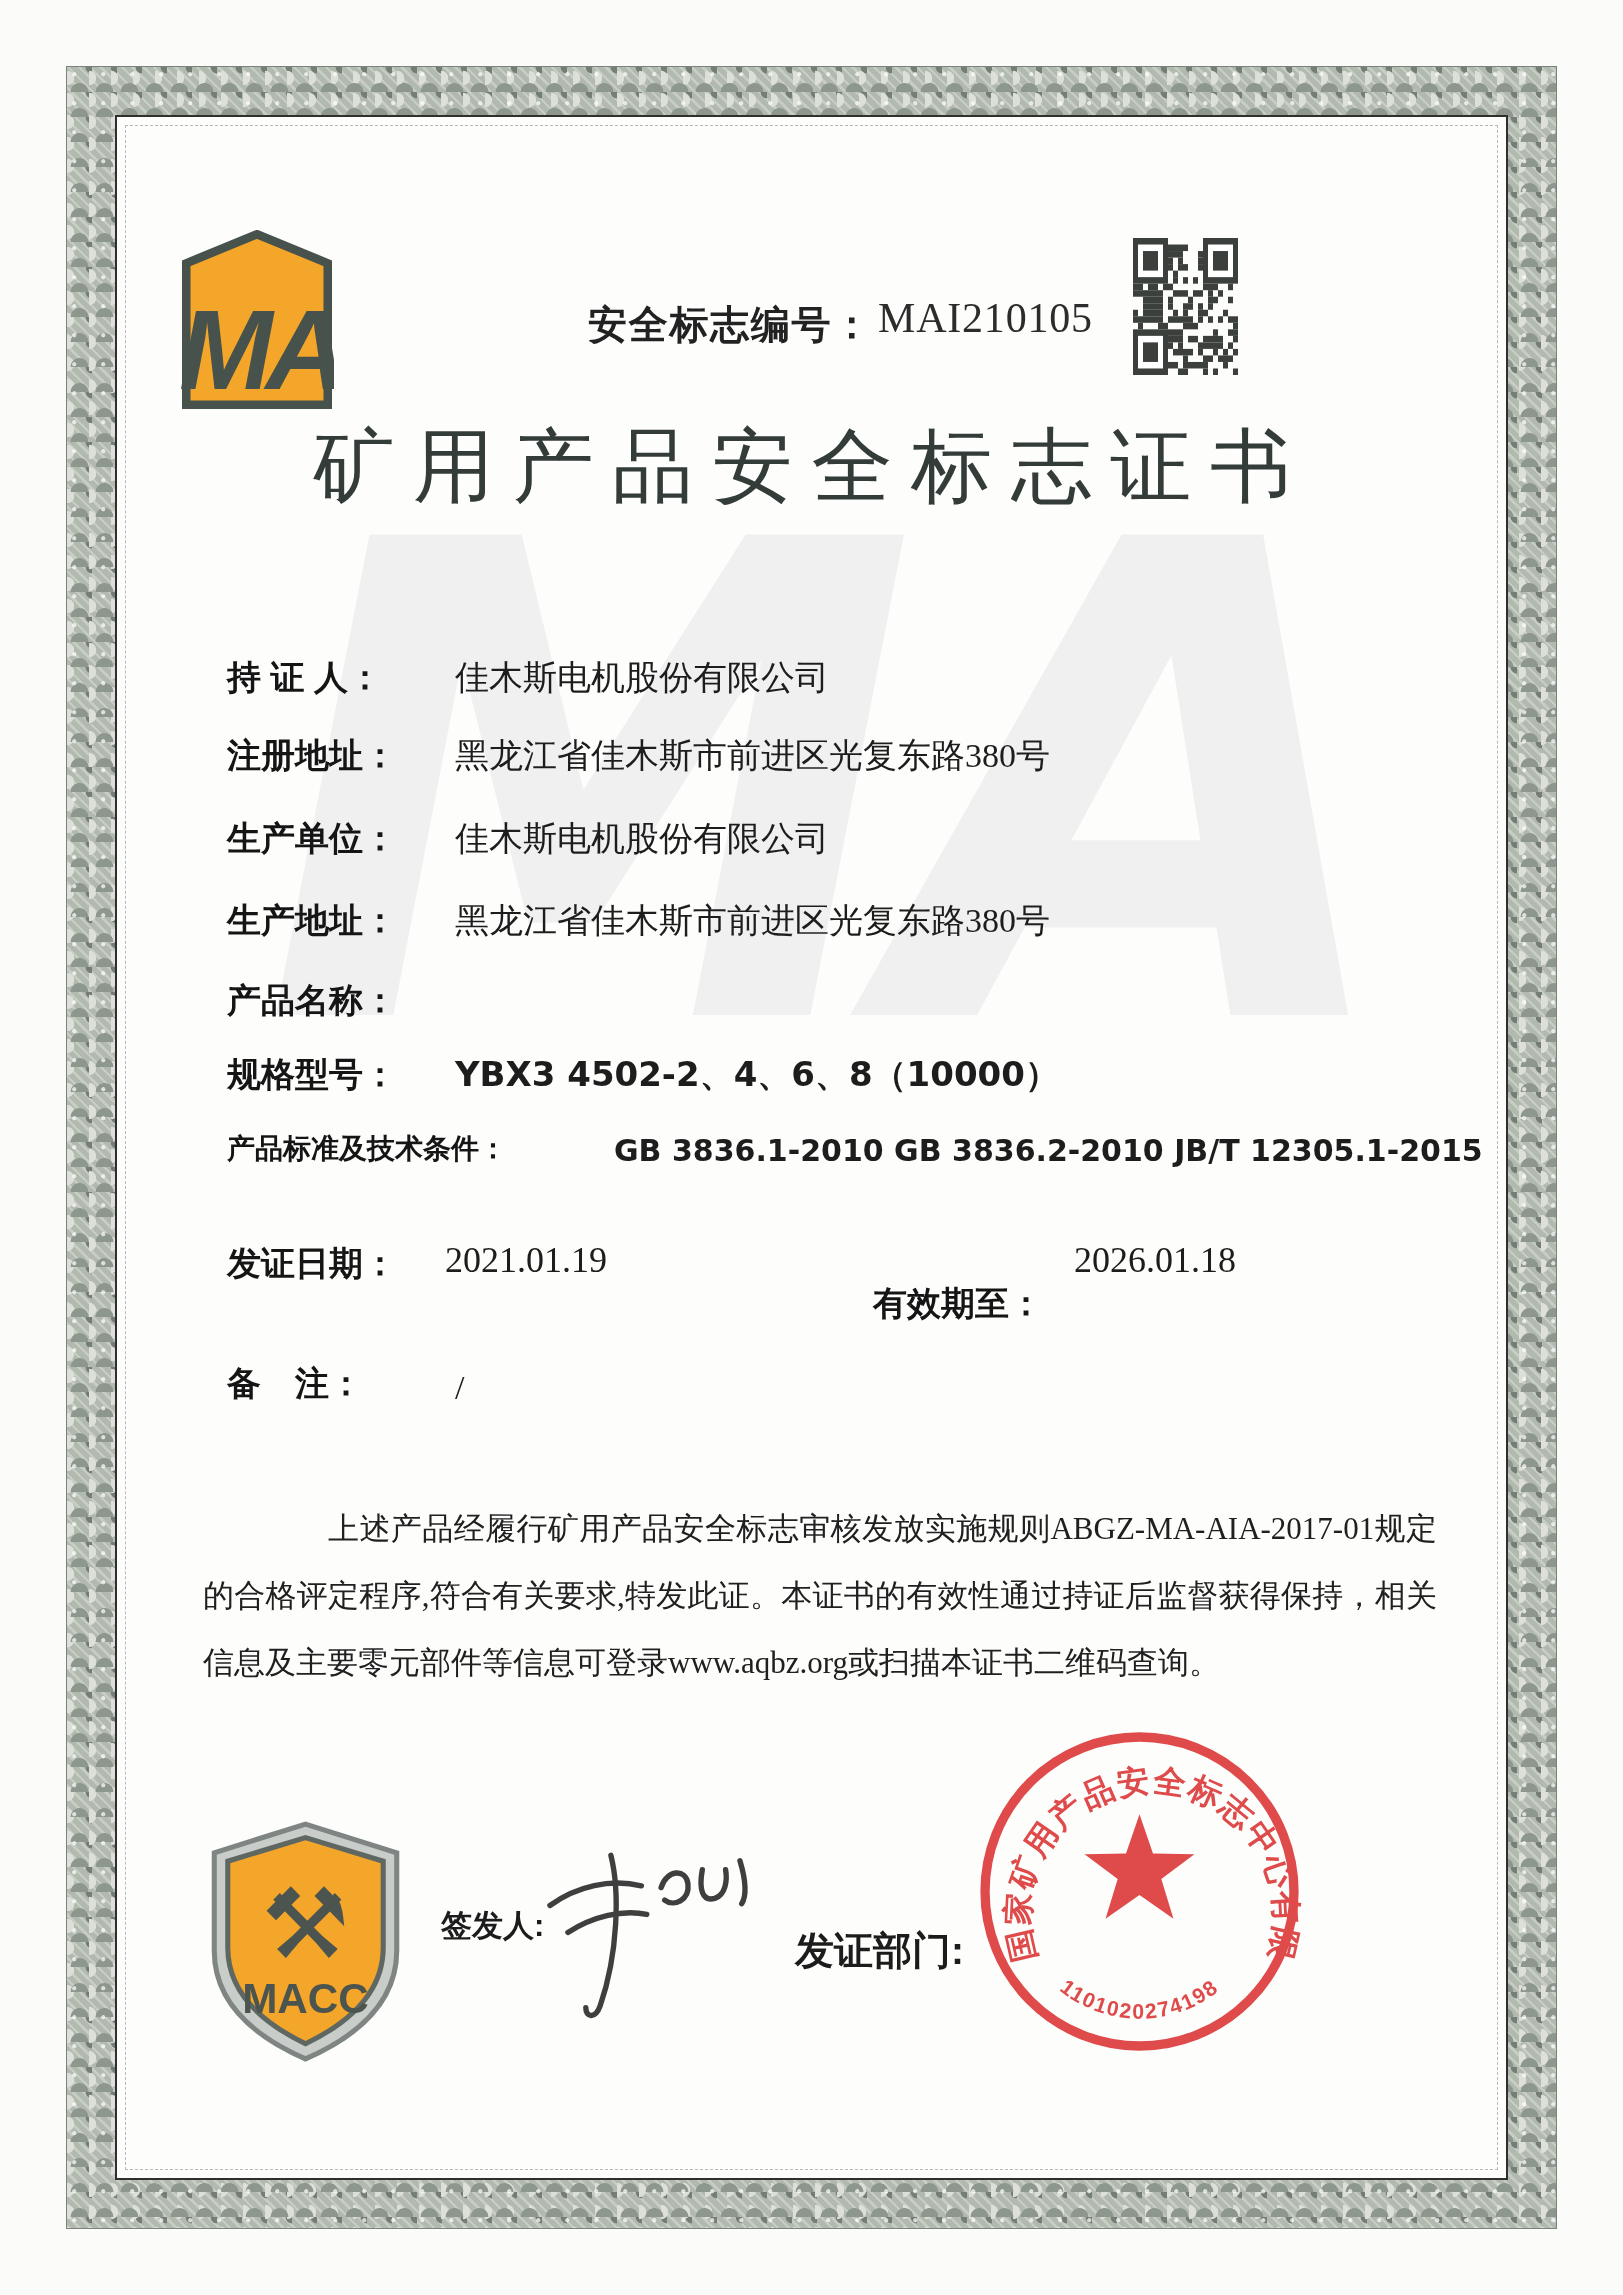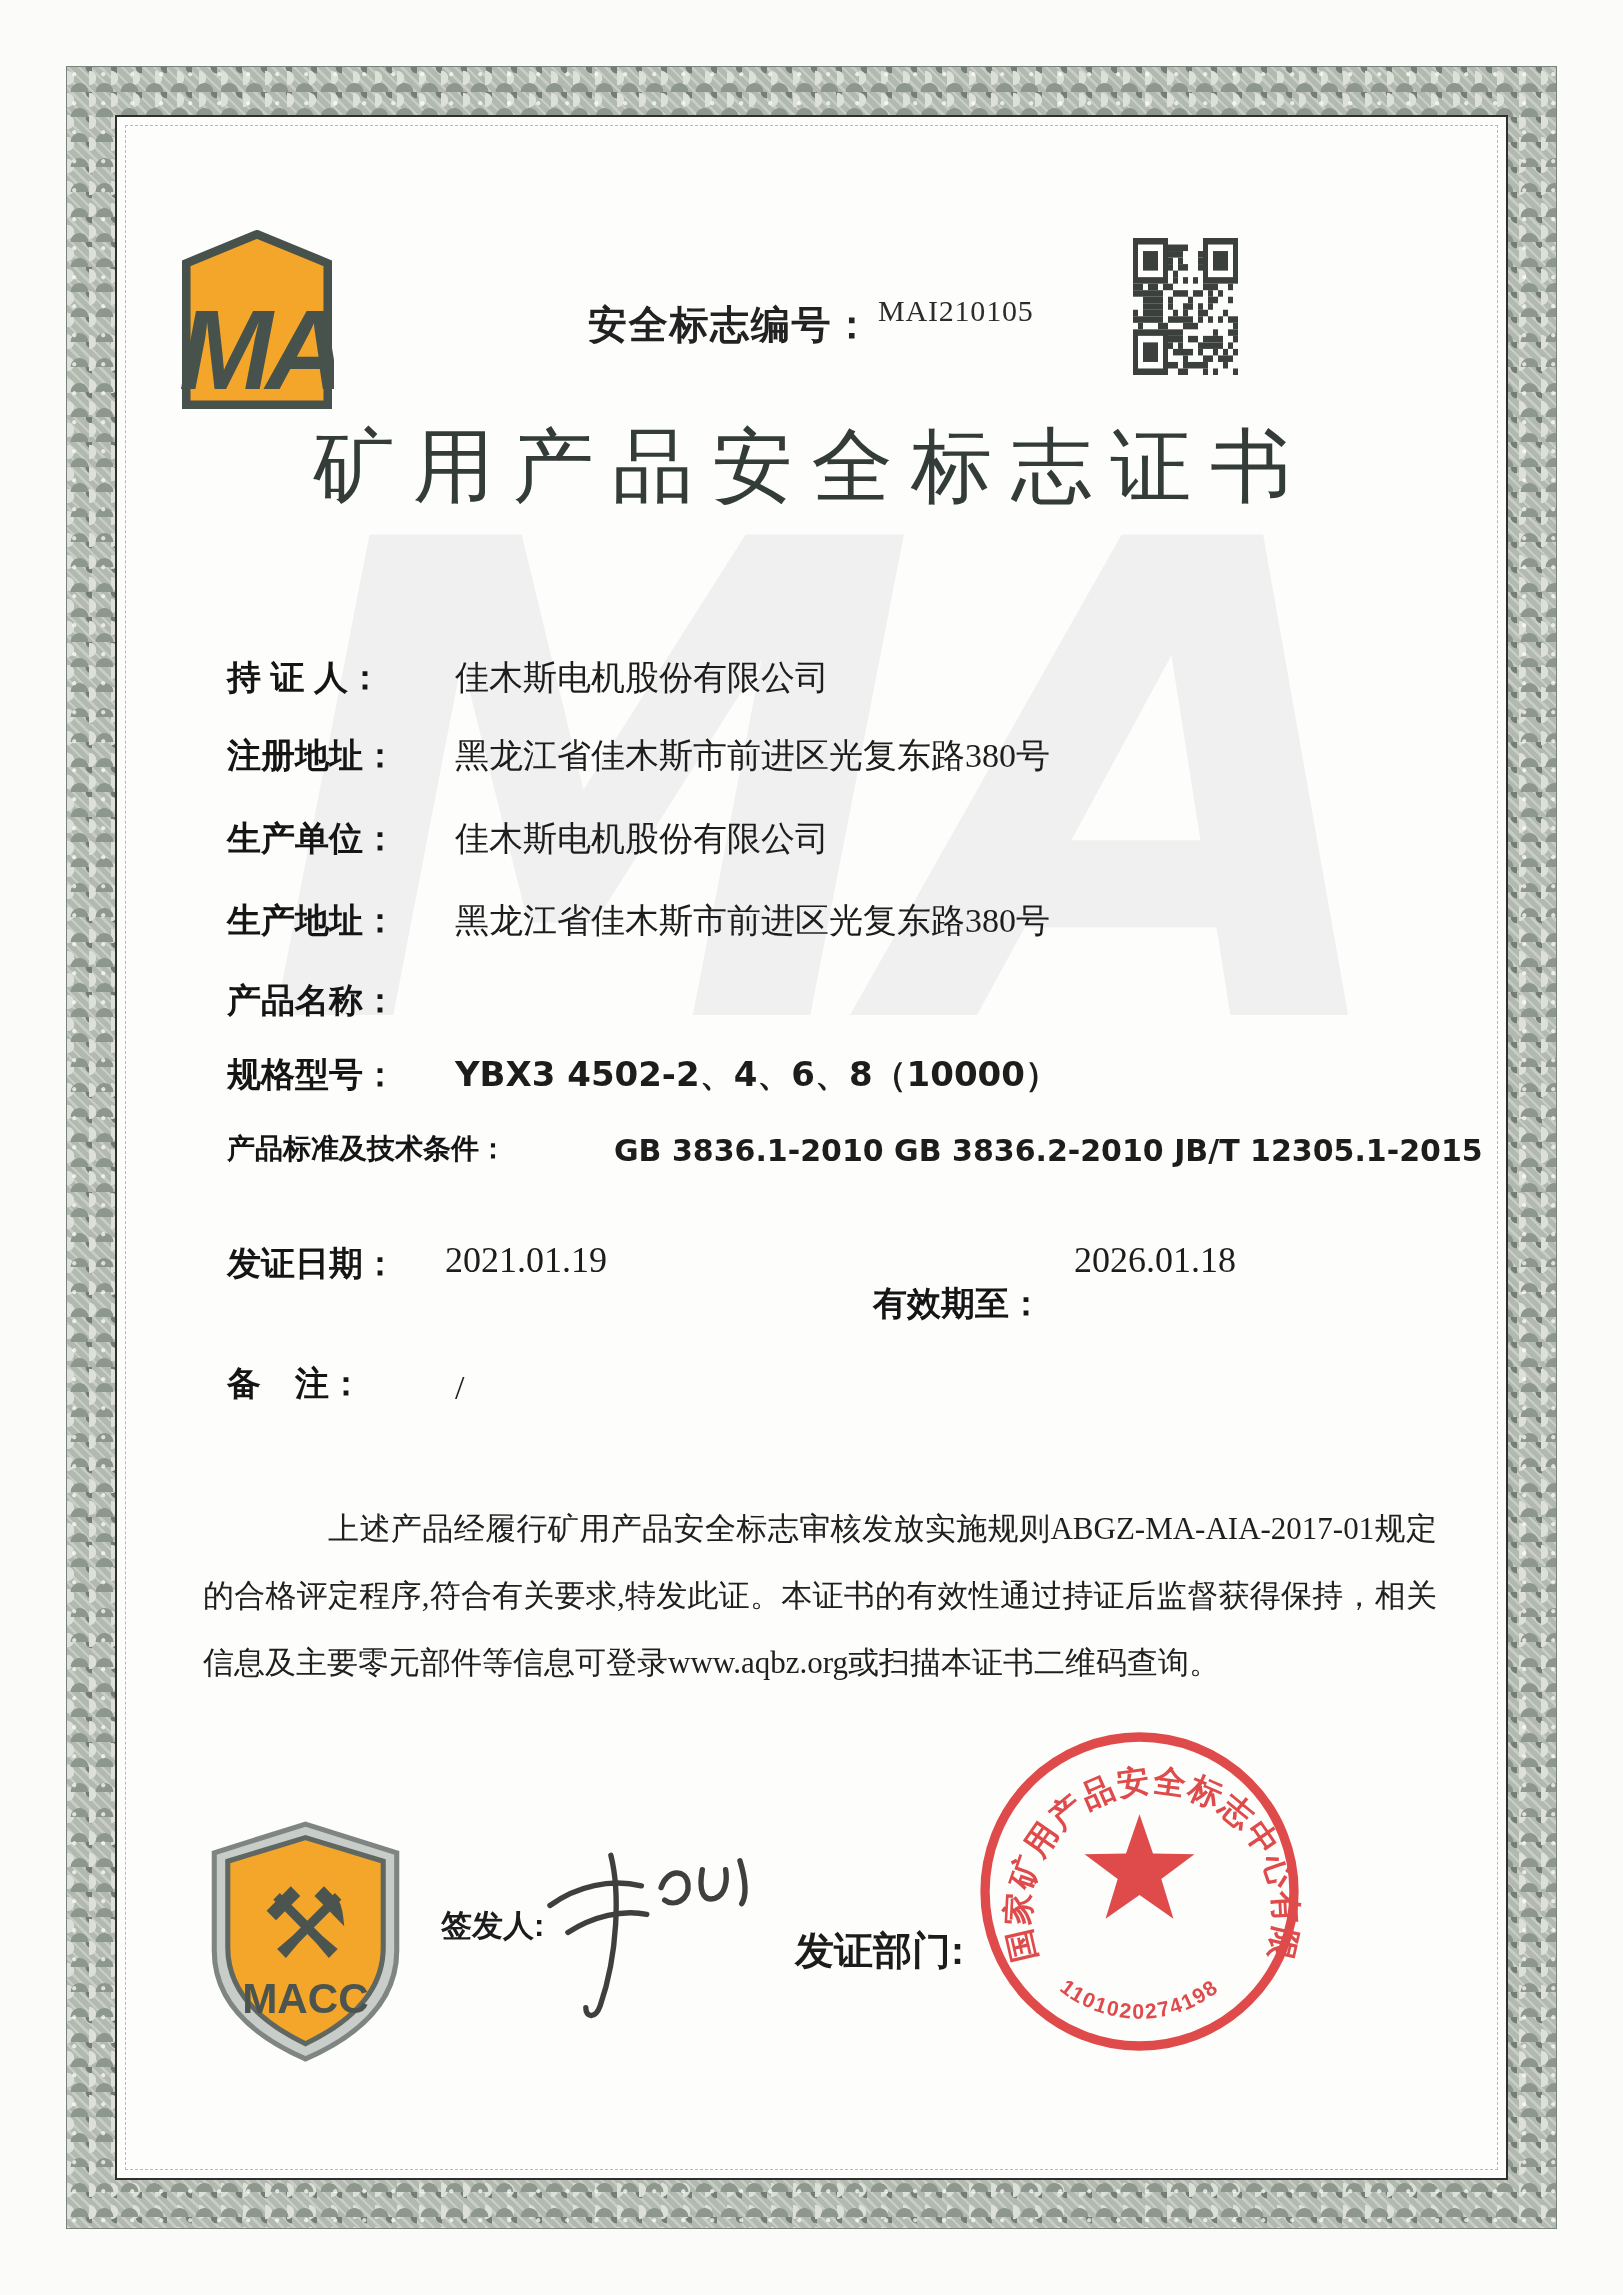--- a/index.html
+++ b/index.html
@@ -18,21 +18,21 @@
   .inner-sheet{position:absolute;inset:115px;z-index:1;background:#fdfdfc;border:2.5px solid #2f302e;}
   .inner-sheet::before{content:"";position:absolute;inset:7.6px;border:1.7px dashed rgba(125,131,124,.55);}
   .watermark{position:absolute;left:262px;top:457px;z-index:2;font-size:659px;line-height:1;
     font-style:italic;font-weight:900;letter-spacing:-25px;color:rgba(140,152,144,.12);
     font-family:"DejaVu Sans",sans-serif;}
   .content{position:absolute;inset:0;z-index:3;}
   .abs{position:absolute;}
   
   .ma-logo{left:180px;top:230px;width:154px;height:179px;}
   .sn-label{left:588px;top:298px;font-size:39px;font-weight:700;letter-spacing:1.7px;color:#222;}
-  .sn-value{left:878px;top:294px;font-size:30px;font-family:"Liberation Serif",serif;color:#2c2c2c;letter-spacing:0.8px;}
+  .sn-value{left:878px;top:294px;font-size:42px;font-family:"Liberation Serif",serif;color:#2c2c2c;letter-spacing:0.8px;}
   .qr{left:1133px;top:238px;width:105px;height:137px;}
   .title{left:0;top:413px;width:1623px;text-align:center;font-size:81px;font-weight:400;
     font-family:"Liberation Serif",serif;color:#333c38;letter-spacing:18.6px;}
   
   .row{position:absolute;left:227px;display:flex;align-items:flex-end;margin-top:44px;}
   .flabel{flex:0 0 228px;font-size:34px;font-weight:700;color:#151515;white-space:nowrap;}
   .fvalue{font-size:34px;font-family:Liberation Serif, serif;color:#1d1d1d;white-space:nowrap;}
   .row.wide .flabel{flex:0 0 387px;font-size:28px;}
   .val-tech{font-size:30px;font-weight:700;font-family:"DejaVu Sans",sans-serif;letter-spacing:0;}
   .val-model{font-weight:700;font-family:"DejaVu Sans",sans-serif;font-size:34px;}

